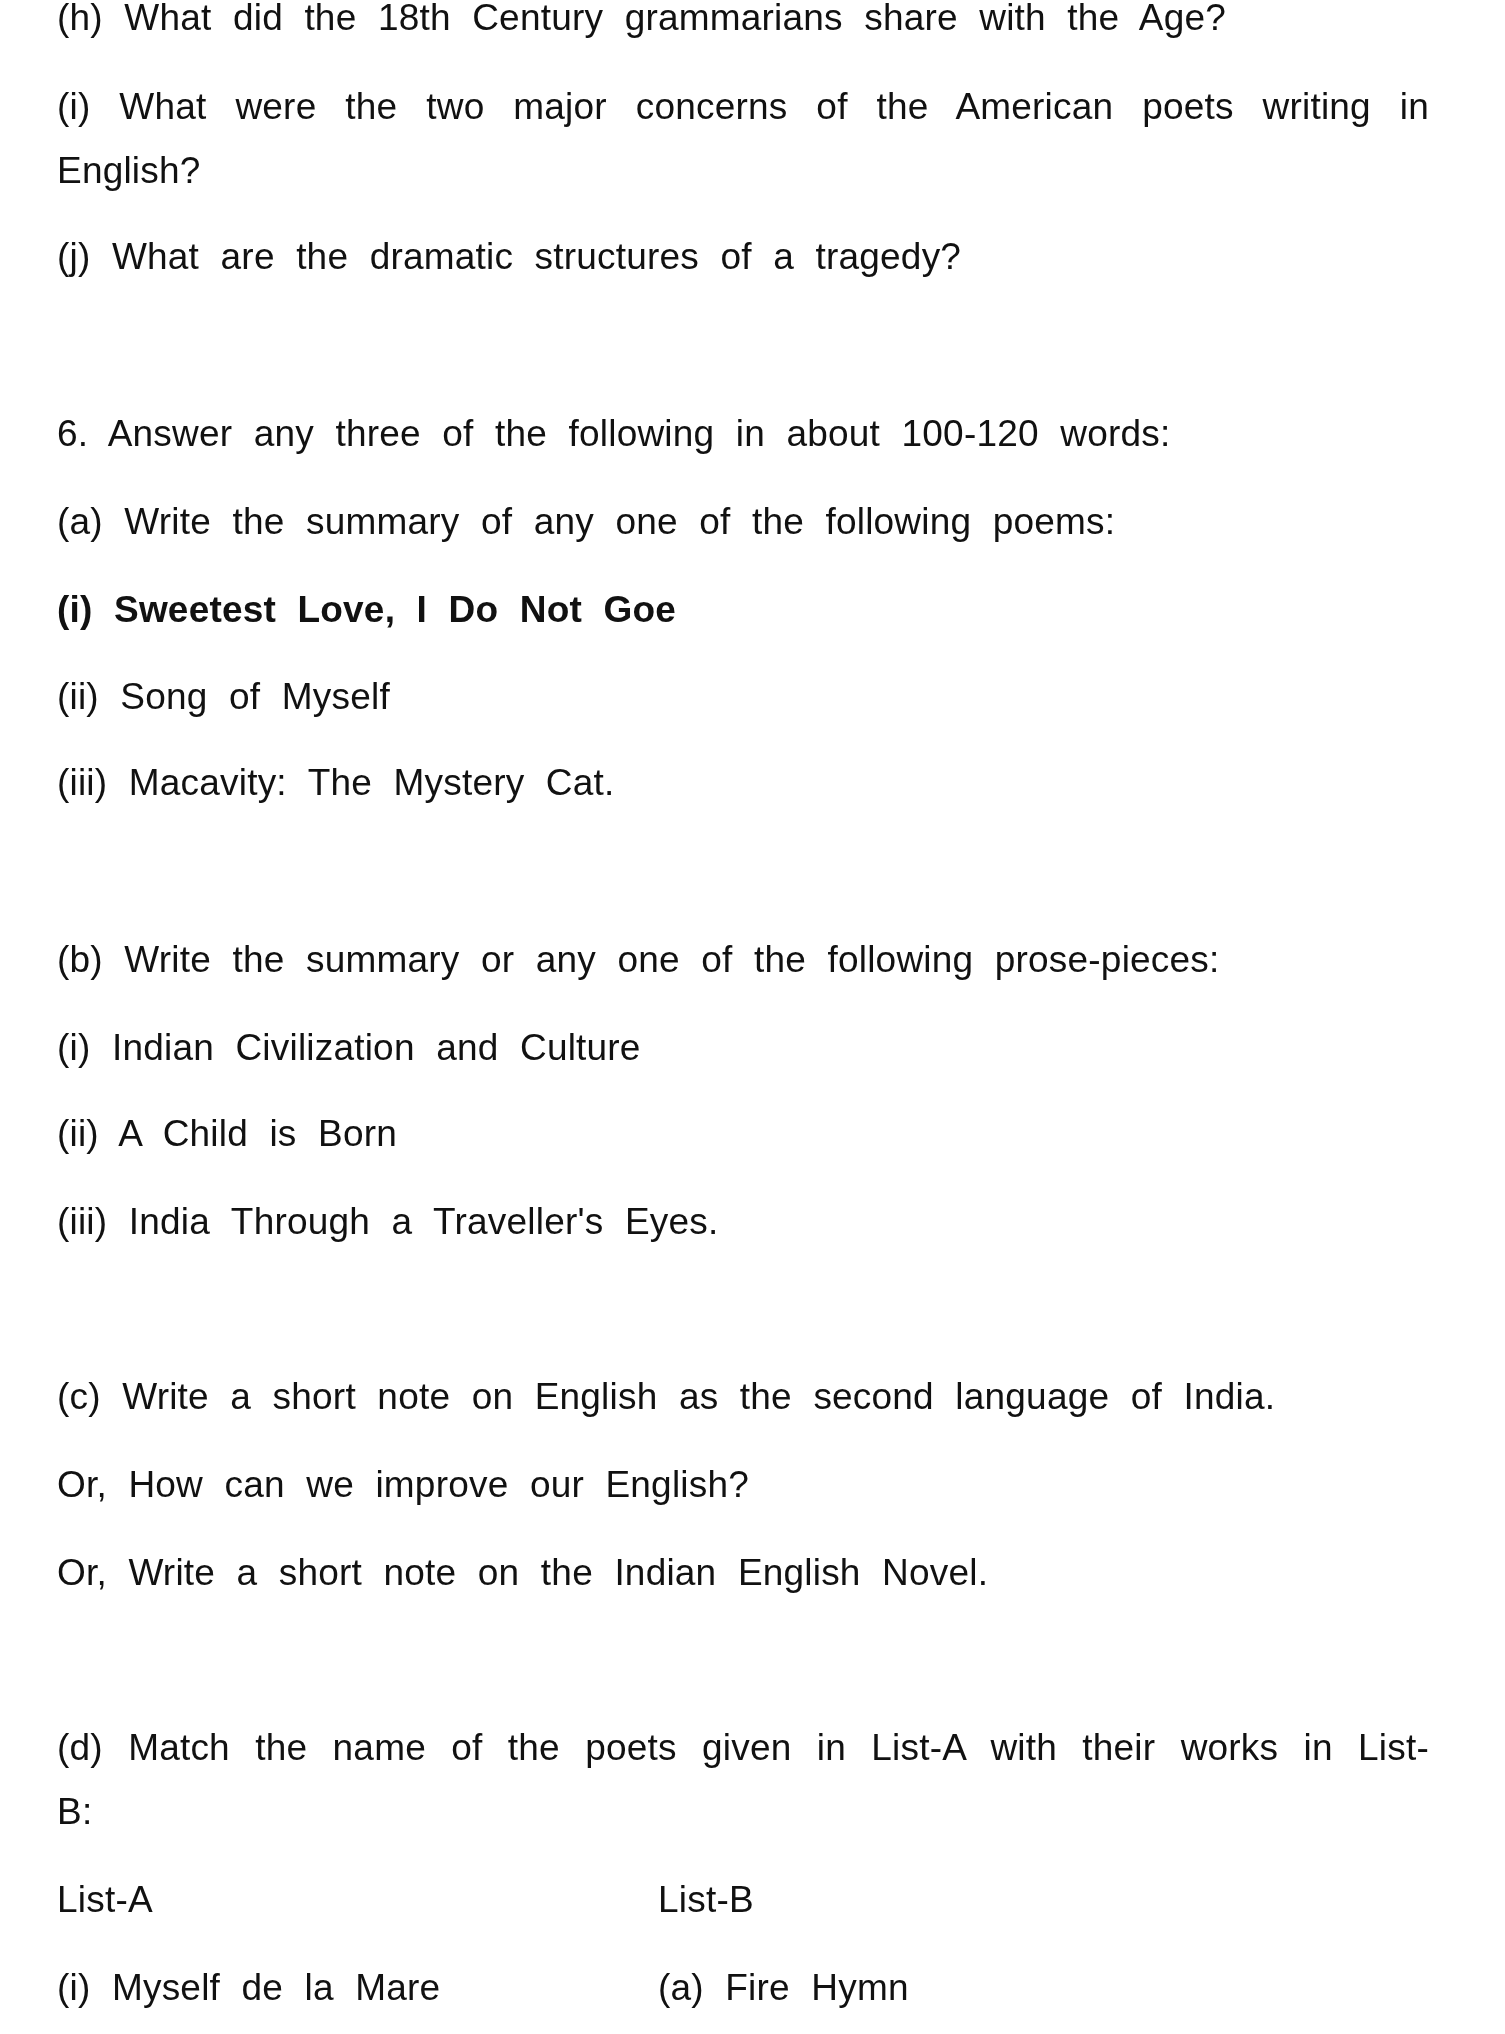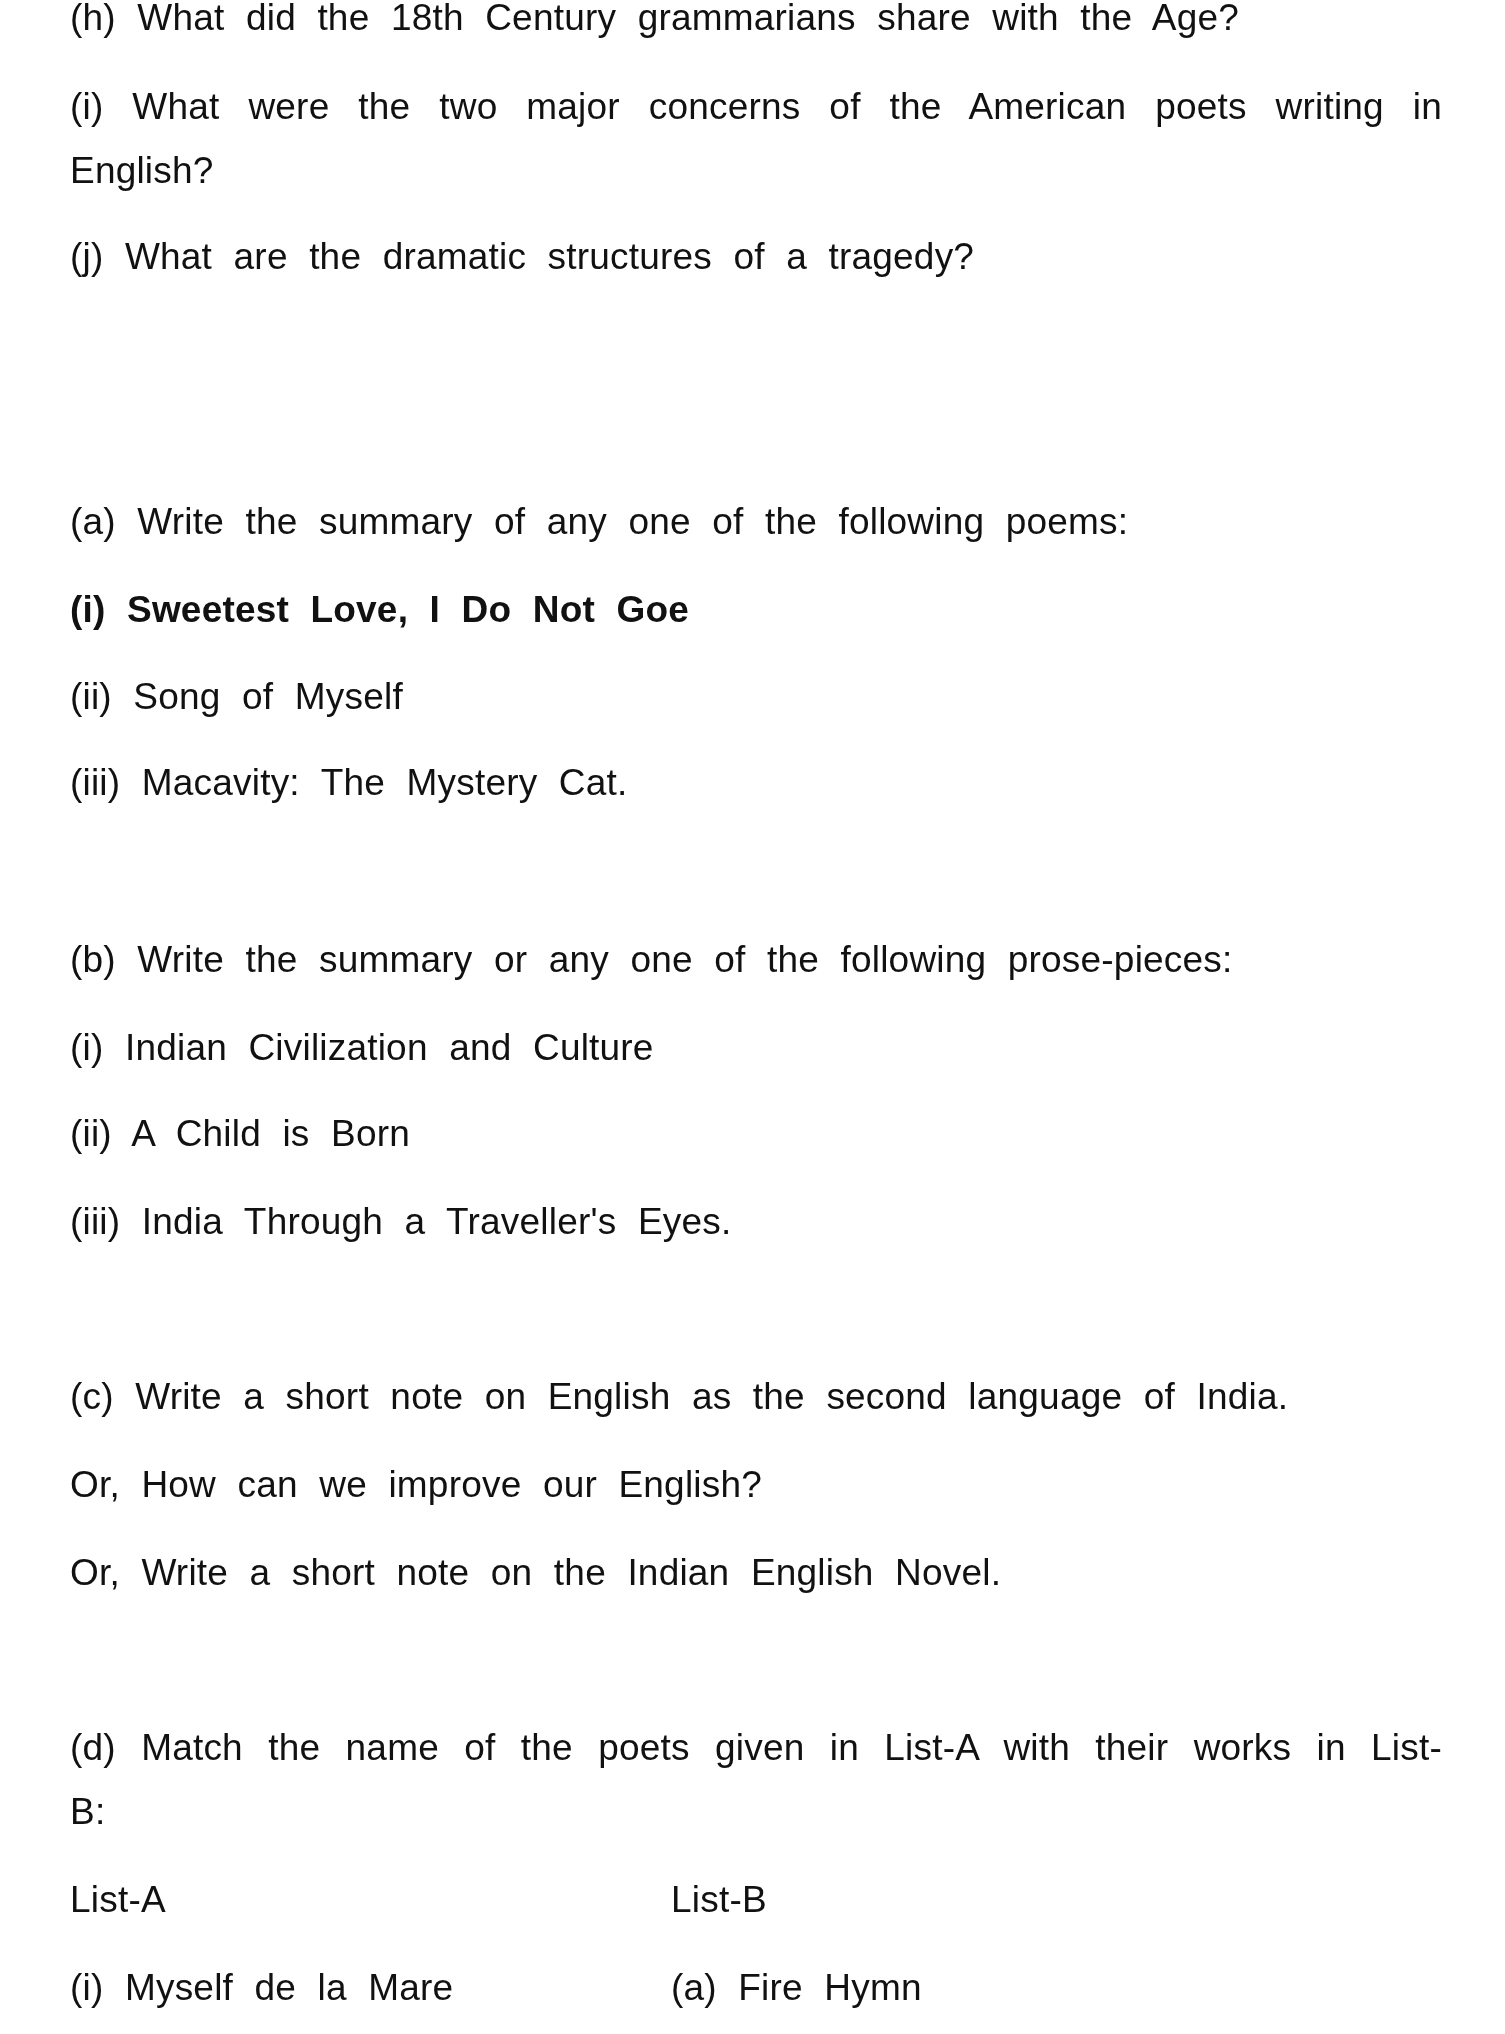--- a/index.html
+++ b/index.html
@@ -10,21 +10,21 @@
     body {
       width: 1505px;
       height: 2034px;
       position: relative;
       overflow: hidden;
       font-family: "Liberation Sans", "DejaVu Sans", sans-serif;
       color: #111111;
     }
     .page {
       position: absolute;
-      left: 13px; top: 0;
+      left: 0; top: 0;
       width: 1248px;
       height: 2034px;
     }
     .line {
       position: absolute;
       left: 57px;
       font-size: 37px;
       line-height: 44px;
       height: 44px;
       white-space: nowrap;
@@ -48,20 +48,21 @@
 </head>
 <body>
 
 <div class="page">
 
   <div class="line" style="top:-4px;">(h) What did the 18th Century grammarians share with the Age?</div>
   <div class="line just" style="top:85px;">(i) What were the two major concerns of the American poets writing in</div>
   <div class="line" style="top:149px;">English?</div>
   <div class="line" style="top:235px;text-align:center;">(j) What are the dramatic structures of a tragedy?</div>
 
+  <div class="line" style="top:412px;">6. Answer any three of the following in about 100-120 words:</div>
 
   <div class="line" style="top:500px;">(a) Write the summary of any one of the following poems:</div>
   <div class="line" style="top:588px;font-weight:bold;">(i) Sweetest Love, I Do Not Goe</div>
   <div class="line" style="top:675px;">(ii) Song of Myself</div>
   <div class="line" style="top:761px;">(iii) Macavity: The Mystery Cat.</div>
 
   <div class="line" style="top:938px;">(b) Write the summary or any one of the following prose-pieces:</div>
   <div class="line" style="top:1026px;">(i) Indian Civilization and Culture</div>
   <div class="line" style="top:1112px;">(ii) A Child is Born</div>
   <div class="line" style="top:1200px;">(iii) India Through a Traveller's Eyes.</div>

